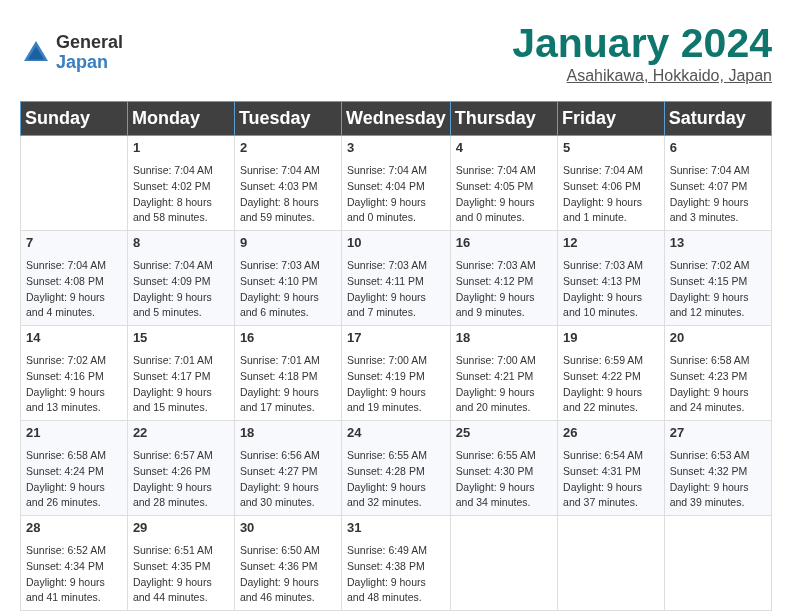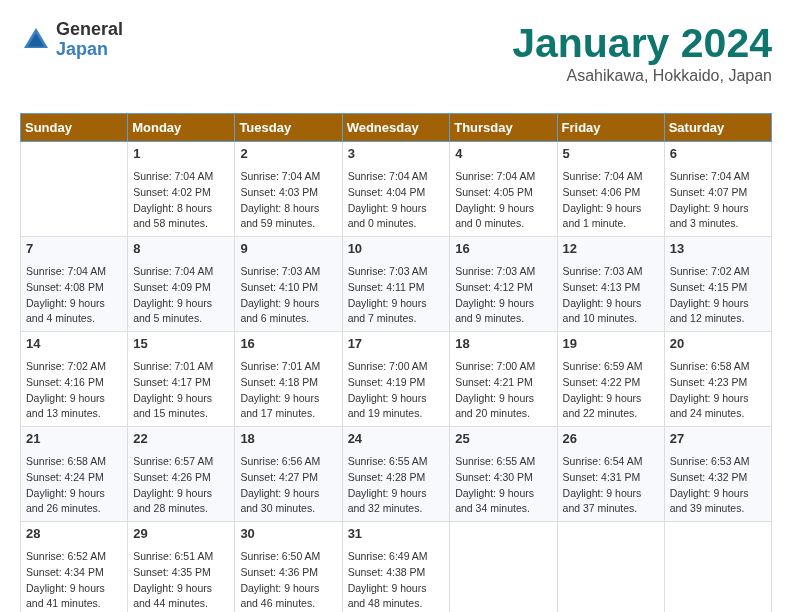--- a/index.html
+++ b/index.html
@@ -6,22 +6,22 @@
     body {
       font-family: Arial, sans-serif;
       background: #fff;
       width: 792px;
       min-height: 612px;
       padding: 20px;
     }
     .header {
       display: flex;
       justify-content: space-between;
-      align-items: flex-start;
-      margin-bottom: 28px;
+      align-items: center;
+      margin-bottom: 16px;
     }
     .logo {
       display: flex;
       align-items: center;
     }
     .logo-text {
       display: flex;
       flex-direction: column;
       line-height: 1.1;
     }
@@ -44,32 +44,33 @@
       text-align: right;
     }
     .month-title {
       font-size: 41px;
       font-weight: bold;
       color: #0f766e;
     }
     .location-title {
       font-size: 16px;
       color: #555;
+      text-decoration: underline;
     }
     .calendar {
       width: 100%;
       border-collapse: collapse;
       border: 1px solid #ccc;
     }
     .calendar th {
-      background-color: #a16207;
+      background-color: #404040;
       color: #fff;
       padding: 6px 4px;
       text-align: left;
-      font-size: 13px;
+      font-size: 18px;
       border: 1px solid #5a9fd4;
     }
     .calendar td {
       vertical-align: top;
       padding: 4px 5px;
       border: 1px solid #ddd;
       width: 108px;
       min-height: 80px;
       font-size: 10.5px;
       color: #333;

